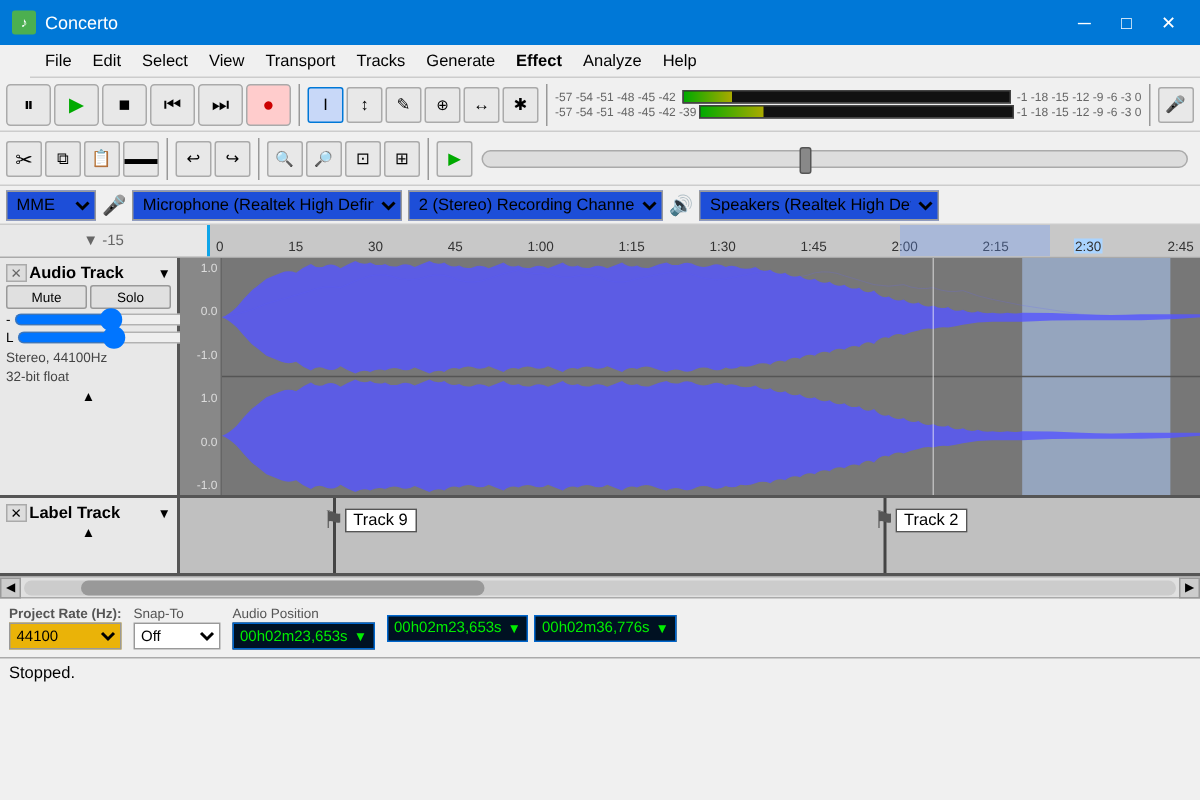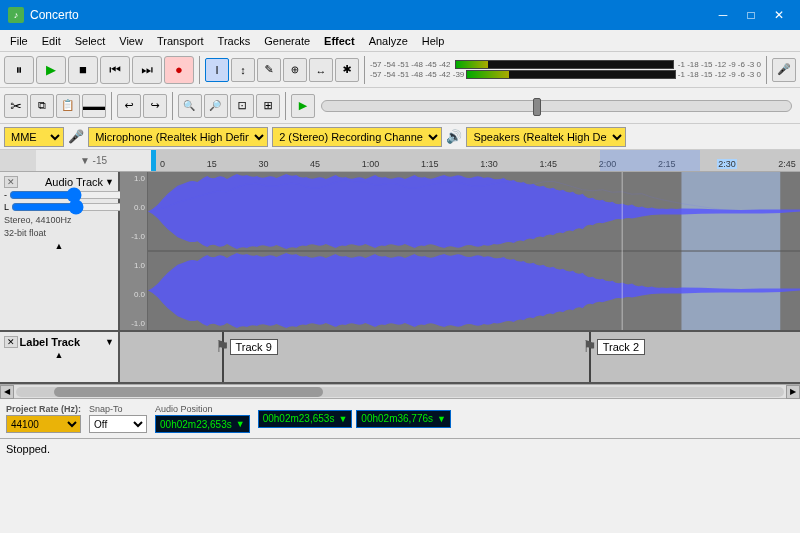--- a/index.html
+++ b/index.html
@@ -58,20 +58,21 @@
 
     
     .menu-bar {
       background: #f0f0f0;
       height: 22px;
       display: flex;
       align-items: center;
       padding: 0 4px;
       border-bottom: 1px solid #ccc;
       gap: 2px;
+      margin-left: 20px;
     }
     .menu-item {
       padding: 2px 6px;
       cursor: pointer;
       font-size: 11px;
       border-radius: 2px;
     }
 
     
     .toolbar-row {
@@ -124,43 +125,42 @@
       display: flex;
       align-items: center;
       padding: 2px 4px;
       gap: 4px;
       border-bottom: 1px solid #ccc;
     }
     .device-select {
       height: 20px;
       font-size: 11px;
       border: 1px solid #999;
-      background: #fde047;
+      background: #1d4ed8;
       padding: 0 2px;
     }
 
     
     .timeline-bar {
       background: #d8d8d8;
       height: 22px;
       display: flex;
       align-items: center;
       border-bottom: 1px solid #aaa;
       position: relative;
       overflow: hidden;
     }
     .timeline-left-pad {
-      width: 120px;
+      width: 140px;
       height: 100%;
       background: #e8e8e8;
-      border-right: 5px solid #0ea5e9;
+      border-right: 2px solid #0ea5e9;
       display: flex;
       align-items: center;
       justify-content: center;
-      margin-left: 36px;
     }
     .timeline-ruler {
       flex: 1;
       height: 100%;
       background: #c8c8c8;
       position: relative;
       display: flex;
       align-items: flex-end;
       padding-bottom: 2px;
       font-size: 9px;
@@ -357,22 +357,26 @@
   </div>
 </div>
 
 <div style="display:flex;flex-direction:column;flex:1;overflow:hidden;background:#888;">
 
   <div class="track-wrapper" style="height:160px;border-bottom:2px solid #555;">
 
     <div class="track-controls" style="width:120px;min-width:120px;background:#e8e8e8;border-right:2px solid #555;padding:4px;display:flex;flex-direction:column;gap:2px;">
       <div class="track-name-row" style="display:flex;align-items:center;gap:2px;">
         <button class="track-close-btn" style="font-size:9px;cursor:pointer;border:1px solid #aaa;background:#ddd;padding:0 2px;">✕</button>
-        <span class="track-name" style="font-size:11px;font-weight:normal;flex:1;text-align:right;">Audio Track</span>
+        <span class="track-name" style="font-size:11px;font-weight:bold;flex:1;">Audio Track</span>
         <span class="track-dd-btn" style="font-size:9px;cursor:pointer;">▼</span>
+      </div>
+      <div class="mute-solo-row" style="display:flex;gap:2px;">
+        <button class="mute-btn" style="flex:1;height:16px;font-size:9px;border:1px solid #999;background:#e0e0e0;cursor:pointer;border-radius:2px;">Mute</button>
+        <button class="solo-btn" style="flex:1;height:16px;font-size:9px;border:1px solid #999;background:#e0e0e0;cursor:pointer;border-radius:2px;">Solo</button>
       </div>
       <div style="display:flex;align-items:center;gap:2px;font-size:9px;">
         <span>-</span>
         <input type="range" min="-36" max="36" value="0" style="flex: 1 1 0%; height: 10px;">
         <span>+</span>
       </div>
       <div style="display:flex;align-items:center;gap:2px;font-size:9px;">
         <span>L</span>
         <input type="range" min="-100" max="100" value="0" style="flex: 1 1 0%; height: 10px;">
         <span>R</span>

